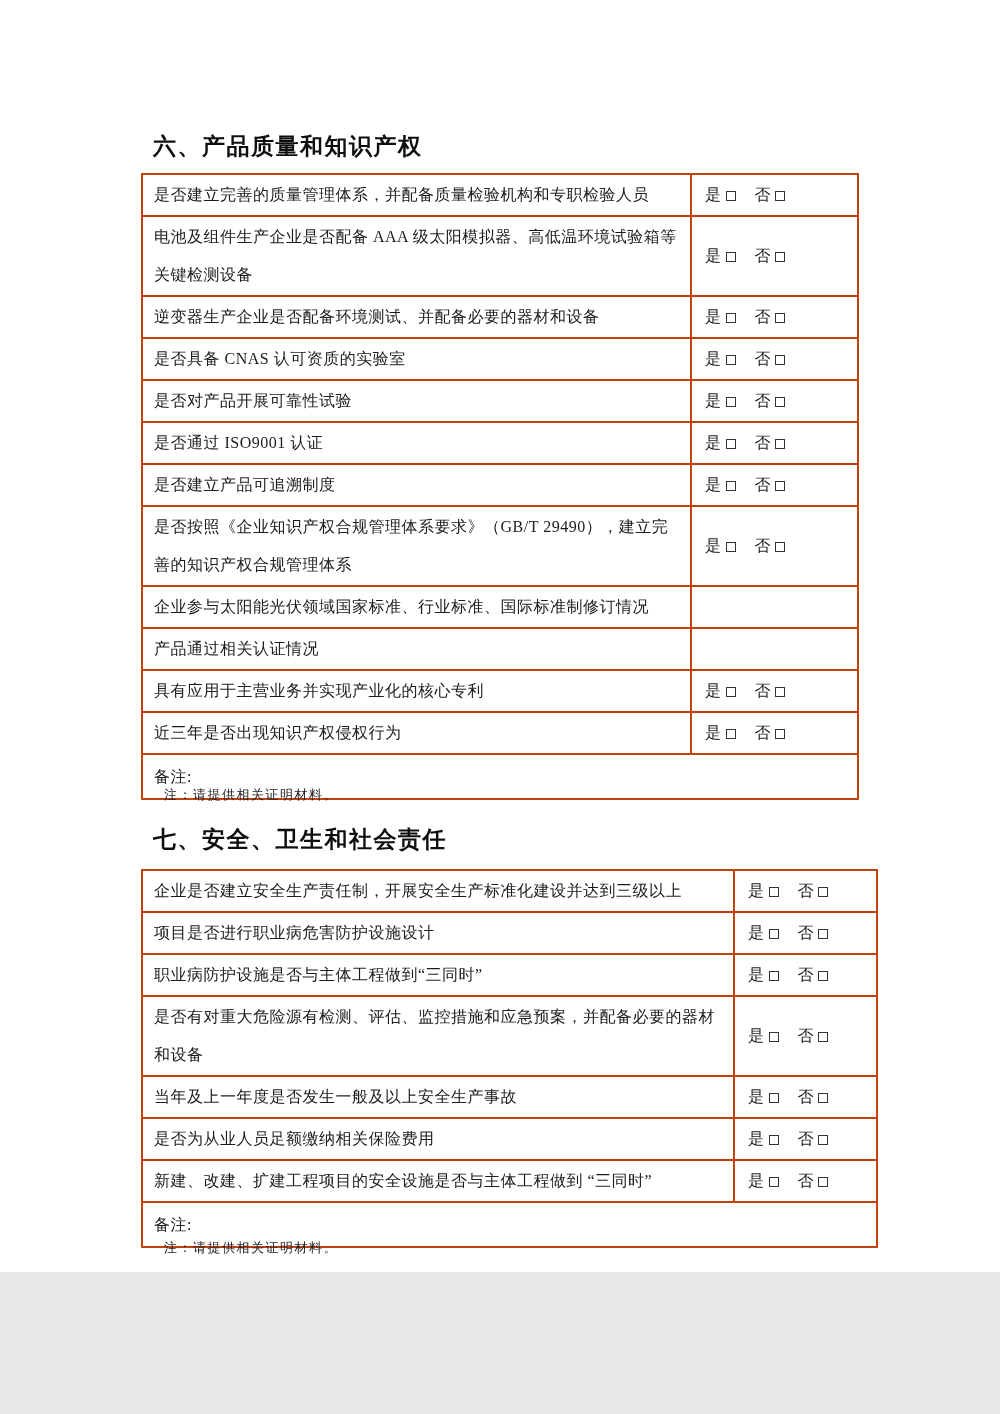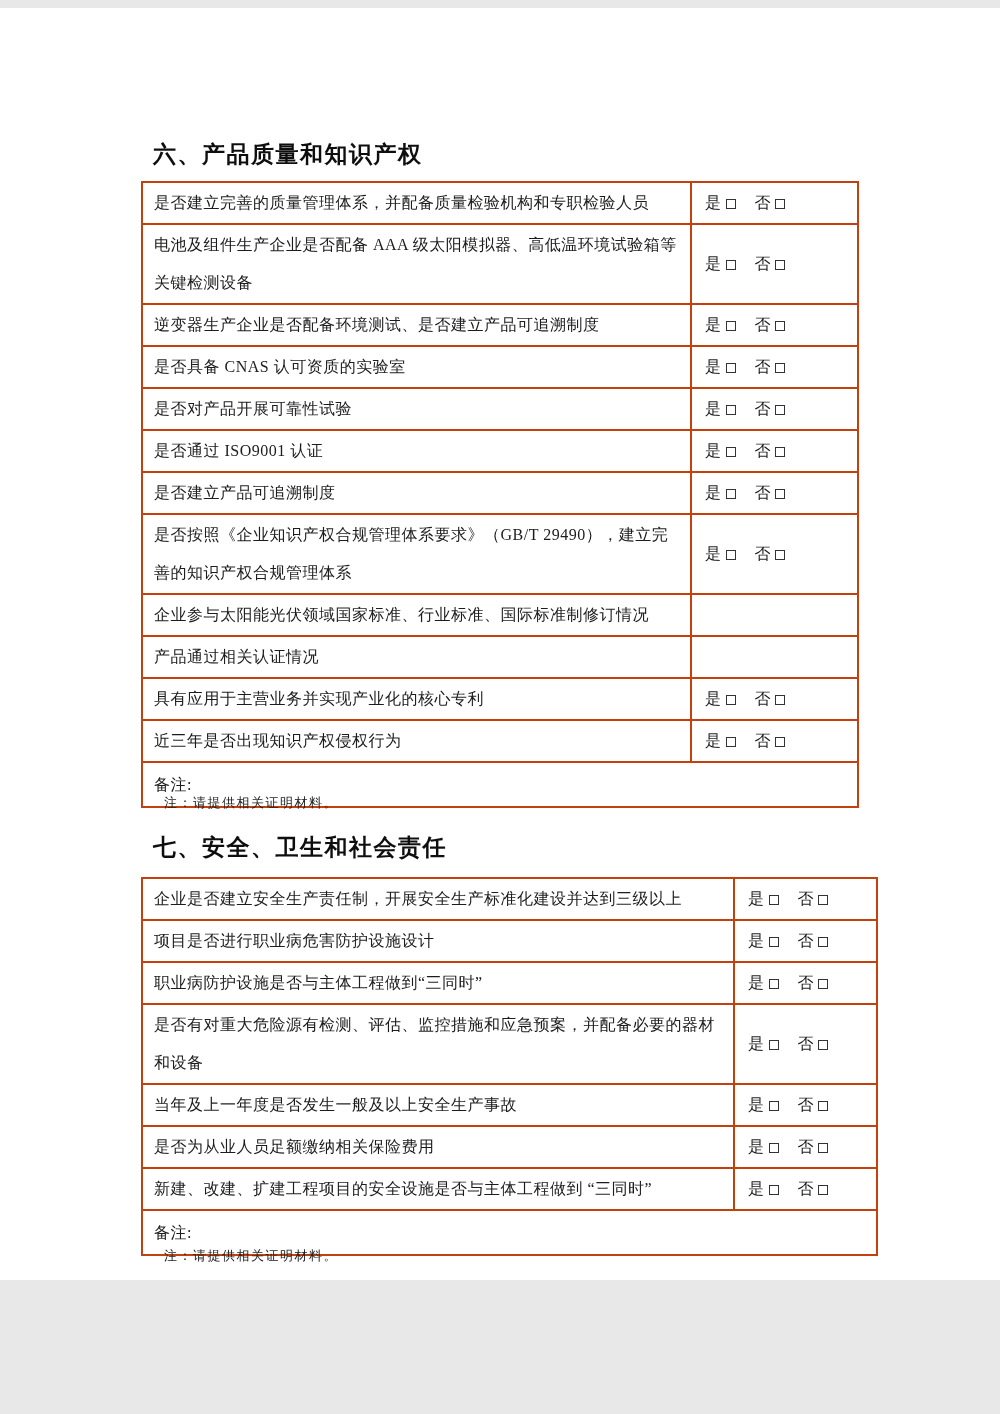--- a/index.html
+++ b/index.html
@@ -1,20 +1,20 @@
 <!DOCTYPE html>
 <html><head>
 <meta charset="utf-8">
 <style>
   html, body { margin: 0; padding: 0; background: #e8e8e8; }
   .page {
     position: relative;
     width: 1000px;
     height: 1272px;
-    margin: 8px auto;
+    margin: 0 auto;
     background: #ffffff;
     font-family: "Liberation Serif", "DejaVu Serif", serif;
     color: #1c1c1c;
     overflow: hidden;
   }
   .section-heading {
     position: absolute;
     left: 153px;
     margin: 0;
     font-family: "Liberation Sans", "DejaVu Sans", sans-serif;
@@ -100,21 +100,21 @@
       <tbody>
           <tr>
             <td class="q">是否建立完善的质量管理体系，并配备质量检验机构和专职检验人员</td>
             <td class="a"><span class="opt"><span>是</span><span class="box"></span></span><span class="opt"><span>否</span><span class="box"></span></span></td>
           </tr>
           <tr>
             <td class="q">电池及组件生产企业是否配备 AAA 级太阳模拟器、高低温环境试验箱等关键检测设备</td>
             <td class="a"><span class="opt"><span>是</span><span class="box"></span></span><span class="opt"><span>否</span><span class="box"></span></span></td>
           </tr>
           <tr>
-            <td class="q">逆变器生产企业是否配备环境测试、是否建立产品可追溯制度</td>
+            <td class="q">逆变器生产企业是否配备环境测试、并配备必要的器材和设备</td>
             <td class="a"><span class="opt"><span>是</span><span class="box"></span></span><span class="opt"><span>否</span><span class="box"></span></span></td>
           </tr>
           <tr>
             <td class="q">是否具备 CNAS 认可资质的实验室</td>
             <td class="a"><span class="opt"><span>是</span><span class="box"></span></span><span class="opt"><span>否</span><span class="box"></span></span></td>
           </tr>
           <tr>
             <td class="q">是否对产品开展可靠性试验</td>
             <td class="a"><span class="opt"><span>是</span><span class="box"></span></span><span class="opt"><span>否</span><span class="box"></span></span></td>
           </tr>

